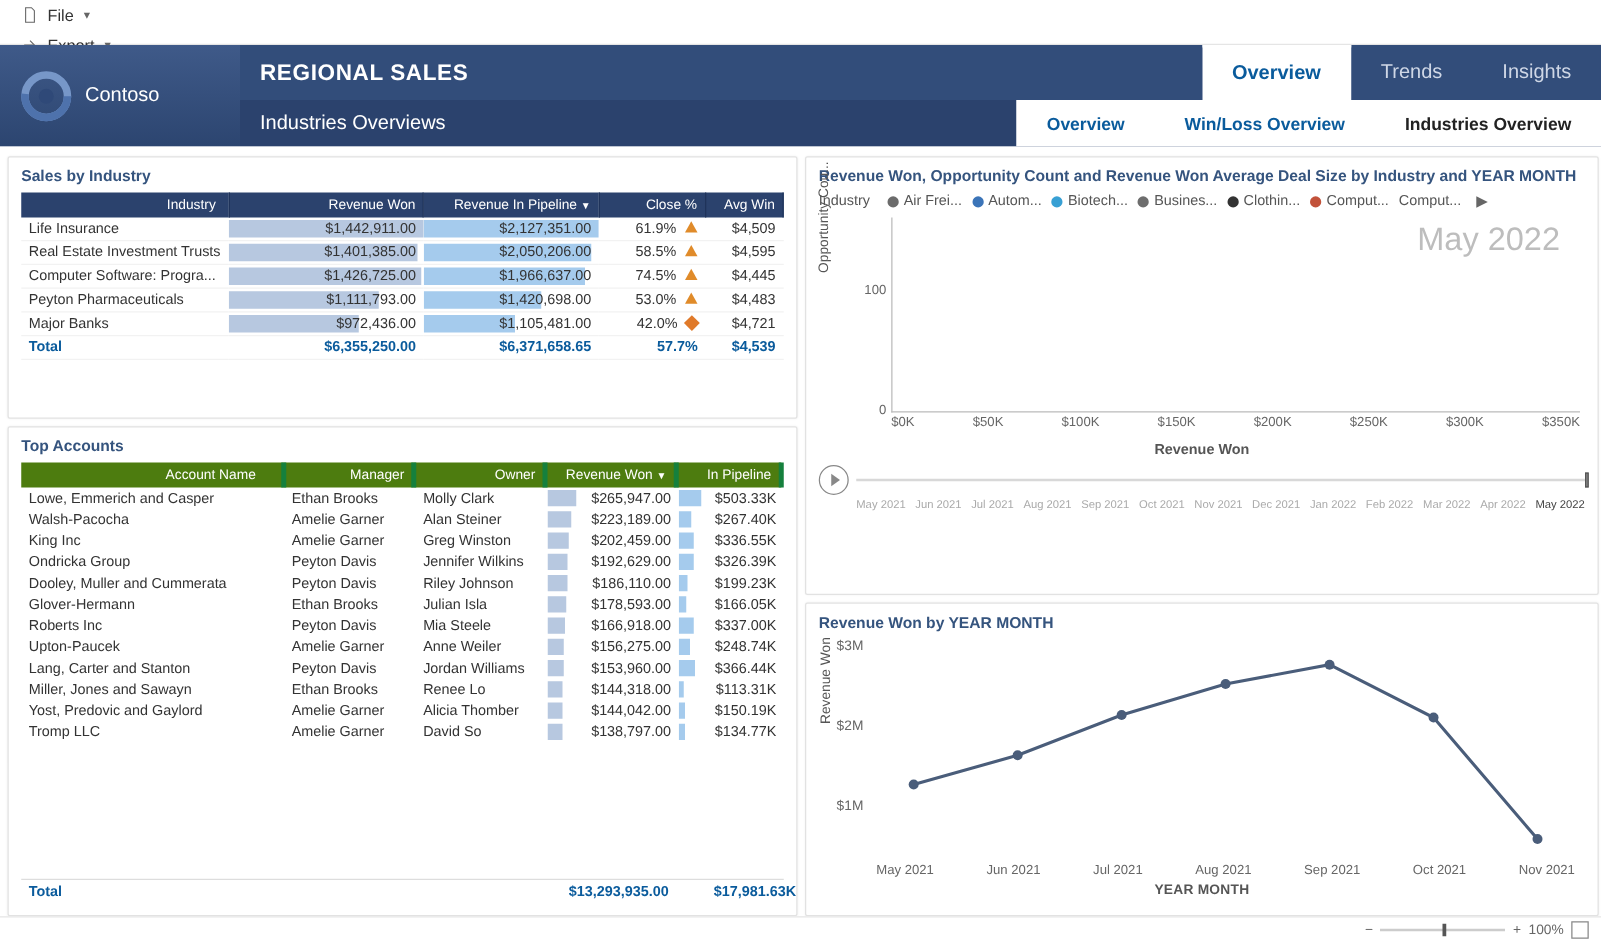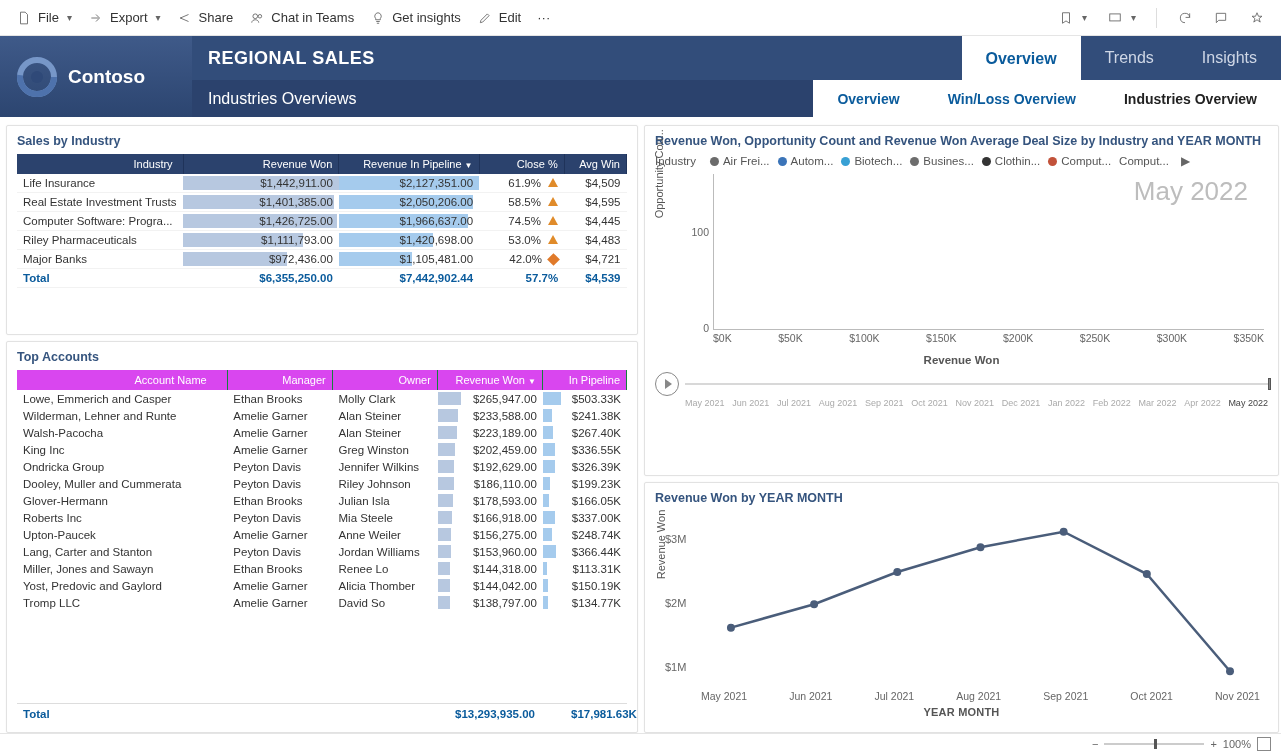--- a/index.html
+++ b/index.html
@@ -1,33 +1,33 @@
 <!DOCTYPE html>
 <html><head>
 <meta charset="utf-8">
 <style>
 * { box-sizing: border-box; margin: 0; padding: 0; }
 body { font-family: "Segoe UI", Arial, sans-serif; font-size: 12px; color: #333; background: #f5f5f5; width: 1281px; height: 753px; overflow: hidden; }
 
 
-.toolbar { height: 36px; background: #fff; display: flex; align-items: center; padding: 0 8px; border-bottom: 1px solid #e5e5e5; font-size: 13px; color: #333; }
+.toolbar { height: 36px; background: #fff; display: flex; align-items: flex-start; padding: 0 8px; border-bottom: 1px solid #e5e5e5; font-size: 13px; color: #333; flex-direction: column; }
 .toolbar .tb-item { display: flex; align-items: center; gap: 6px; padding: 4px 8px; cursor: pointer; }
 .toolbar .tb-sep { flex: 1; }
 .toolbar .tb-right { display: flex; align-items: center; gap: 4px; }
 .toolbar .ico { display: inline-flex; width: 16px; height: 16px; align-items: center; justify-content: center; color: #666; }
 .toolbar .ico svg { width: 14px; height: 14px; stroke: currentColor; fill: none; stroke-width: 1.5; }
 .chev { font-size: 10px; color: #666; margin-left: 2px; }
 .vline { width: 1px; height: 20px; background: #ddd; margin: 0 8px; }
 
 
 .headerstrip { height: 81px; background: #324d7a; display: flex; color: #fff; }
 .brandbox { width: 192px; display: flex; align-items: center; padding-left: 16px; gap: 10px; background: linear-gradient(180deg,#3f5a89,#2c4570); }
 .brand-logo { width: 42px; height: 42px; position: relative; }
 .brand-logo svg { width: 42px; height: 42px; }
-.brand-name { font-weight: 700; font-size: 19px; }
+.brand-name { font-weight: 400; font-size: 16px; }
 .titlecol { flex: 1; display: flex; flex-direction: column; }
 .titlecol .row1 { height: 44px; display: flex; align-items: center; padding-left: 16px; }
 .titlecol .row1 .maintitle { font-size: 18px; font-weight: 700; letter-spacing: 0.5px; }
 .maintabs { margin-left: auto; display: flex; align-self: stretch; }
 .maintab { padding: 0 24px; display: flex; align-items: center; font-size: 16px; color: #cfd7e6; cursor: pointer; }
 .maintab.active { background: #fff; color: #0a5b9c; font-weight: 700; border-top: 2px solid #fff; }
 .titlecol .row2 { height: 37px; background: #2b426d; display: flex; align-items: center; padding-left: 16px; font-size: 16px; color: #fff; }
 .subtabs { margin-left: auto; display: flex; align-self: stretch; background: #fff; }
 .subtab { padding: 0 24px; display: flex; align-items: center; font-size: 14px; color: #0a5b9c; font-weight: 600; cursor: pointer; }
 .subtab.active { color: #222; }
@@ -58,21 +58,21 @@
 .timeline .bar { position: absolute; left: 0; right: 0; top: 8px; height: 2px; background: #d8d8d8; }
 .timeline .handle { position: absolute; top: 3px; width: 3px; height: 12px; background: #888; border: 1px solid #555; }
 .timeticks { display: flex; justify-content: space-between; font-size: 9px; color: #aaa; margin: 2px 0 0 30px; }
 .timeticks span.strong { color: #444; }
 
 
 .linechartwrap { position: relative; height: 205px; }
 .ylabel-line { position: absolute; left: 0; top: 50%; transform: rotate(-90deg) translateX(50%); transform-origin: left top; font-size: 11px; color: #555; white-space: nowrap; }
 .lineplot { position: absolute; left: 46px; right: 8px; top: 6px; bottom: 30px; }
 .lineplot svg { position: absolute; inset: 0; }
-.yaxis-line { position: absolute; left: 10px; font-size: 11px; color: #666; text-align: left; width: 30px; margin-top: 22px; }
+.yaxis-line { position: absolute; left: 10px; font-size: 11px; color: #666; text-align: center; width: 30px; }
 .xticks-line { position: absolute; left: 46px; right: 8px; bottom: 14px; display: flex; justify-content: space-between; font-size: 10.5px; color: #666; }
 .xlabel-line { position: absolute; left: 0; right: 0; bottom: -2px; text-align: center; font-size: 11px; font-weight: 700; color: #555; letter-spacing: 0.2px; }
 
 
 .tblcard { height: 210px; }
 .tbl { width: 100%; border-collapse: collapse; table-layout: fixed; }
 .tbl th { background: #2b426d; color: #fff; font-weight: 400; font-size: 11px; padding: 4px 6px; text-align: right; border-right: 1px solid #1f335a; }
 .tbl th:first-child { text-align: right; padding-right: 10px; }
 .tbl td { padding: 3px 6px; font-size: 11.5px; border-bottom: 1px solid #f2f2f2; white-space: nowrap; overflow: hidden; text-overflow: ellipsis; }
 .tbl td.num { text-align: right; position: relative; }
@@ -81,21 +81,21 @@
 .tbl td.barcell .bg2 { background: #a5cbed; }
 .tbl td.barcell .tx { position: relative; }
 .tbl .totalrow td { font-weight: 700; color: #0a5b9c; border-top: 1px solid #ccc; }
 .close-ind { display: inline-block; margin-left: 4px; }
 .tri-up { width: 0; height: 0; border-left: 5px solid transparent; border-right: 5px solid transparent; border-bottom: 9px solid #e08b2a; display: inline-block; }
 .diamond { width: 9px; height: 9px; background: #e07a2a; transform: rotate(45deg); display: inline-block; vertical-align: middle; }
 .sort-arrow { font-size: 8px; margin-left: 3px; }
 
 
 .accountscard { flex: 1; display: flex; flex-direction: column; }
-.acctbl th { background: #d946ef; color: #fff; font-weight: 400; font-size: 11px; padding: 4px 6px; text-align: right; border-right: 1px solid #15803d; }
+.acctbl th { background: #4d7c0f; color: #fff; font-weight: 400; font-size: 11px; padding: 4px 6px; text-align: right; border-right: 4px solid #15803d; }
 .acctbl th:first-child { text-align: right; padding-right: 20px; }
 .acctbl { width: 100%; border-collapse: collapse; table-layout: fixed; }
 .acctbl td { padding: 2.5px 6px; font-size: 11.5px; white-space: nowrap; overflow: hidden; text-overflow: ellipsis; }
 .acctbl td.name { }
 .acctbl td.barcell { position: relative; text-align: right; }
 .acctbl td.barcell .bg { position: absolute; left: 0; top: 2px; bottom: 2px; background: #b7c8e0; }
 .acctbl td.barcell .bg2 { background: #a5cbed; }
 .acctbl td.barcell .tx { position: relative; }
 .acctotals { display: flex; font-weight: 700; color: #0a5b9c; font-size: 11.5px; padding: 4px 6px; border-top: 1px solid #ddd; margin-top: auto; }
 .acctotals .sp { flex: 1; }
@@ -356,37 +356,37 @@
               <td class="num">$4,595</td>
             </tr>
             <tr>
               <td>Computer Software: Progra...</td>
               <td class="barcell"><span class="bg" style="width:99%"></span><span class="tx">$1,426,725.00</span></td>
               <td class="barcell"><span class="bg bg2" style="width:92%"></span><span class="tx">$1,966,637.00</span></td>
               <td class="num">74.5% <span class="close-ind"><span class="tri-up"></span></span></td>
               <td class="num">$4,445</td>
             </tr>
             <tr>
-              <td>Riley Pharmaceuticals</td>
+              <td>Peyton Pharmaceuticals</td>
               <td class="barcell"><span class="bg" style="width:77%"></span><span class="tx">$1,111,793.00</span></td>
               <td class="barcell"><span class="bg bg2" style="width:67%"></span><span class="tx">$1,420,698.00</span></td>
               <td class="num">53.0% <span class="close-ind"><span class="tri-up"></span></span></td>
               <td class="num">$4,483</td>
             </tr>
             <tr>
               <td>Major Banks</td>
               <td class="barcell"><span class="bg" style="width:67%"></span><span class="tx">$972,436.00</span></td>
               <td class="barcell"><span class="bg bg2" style="width:52%"></span><span class="tx">$1,105,481.00</span></td>
               <td class="num">42.0% <span class="close-ind"><span class="diamond"></span></span></td>
               <td class="num">$4,721</td>
             </tr>
             <tr class="totalrow">
               <td>Total</td>
               <td class="num">$6,355,250.00</td>
-              <td class="num">$7,442,902.44</td>
+              <td class="num">$6,371,658.65</td>
               <td class="num">57.7%</td>
               <td class="num">$4,539</td>
             </tr>
           </tbody>
       </table>
     </div>
 
     <div class="card accountscard">
       <div class="card-title">Top Accounts</div>
       <table class="acctbl">
@@ -418,27 +418,20 @@
             </colgroup>
             <tbody id="ta-body">
               <tr>
                 <td class="name">Lowe, Emmerich and Casper</td>
                 <td>Ethan Brooks</td>
                 <td>Molly Clark</td>
                 <td class="barcell"><span class="bg" style="width:22%"></span><span class="tx">$265,947.00</span></td>
                 <td class="barcell"><span class="bg bg2" style="width:22%"></span><span class="tx">$503.33K</span></td>
               </tr>
               <tr>
-                <td class="name">Wilderman, Lehner and Runte</td>
-                <td>Amelie Garner</td>
-                <td>Alan Steiner</td>
-                <td class="barcell"><span class="bg" style="width:19.36%"></span><span class="tx">$233,588.00</span></td>
-                <td class="barcell"><span class="bg bg2" style="width:10.559999999999999%"></span><span class="tx">$241.38K</span></td>
-              </tr>
-              <tr>
                 <td class="name">Walsh-Pacocha</td>
                 <td>Amelie Garner</td>
                 <td>Alan Steiner</td>
                 <td class="barcell"><span class="bg" style="width:18.48%"></span><span class="tx">$223,189.00</span></td>
                 <td class="barcell"><span class="bg bg2" style="width:11.66%"></span><span class="tx">$267.40K</span></td>
               </tr>
               <tr>
                 <td class="name">King Inc</td>
                 <td>Amelie Garner</td>
                 <td>Greg Winston</td>

